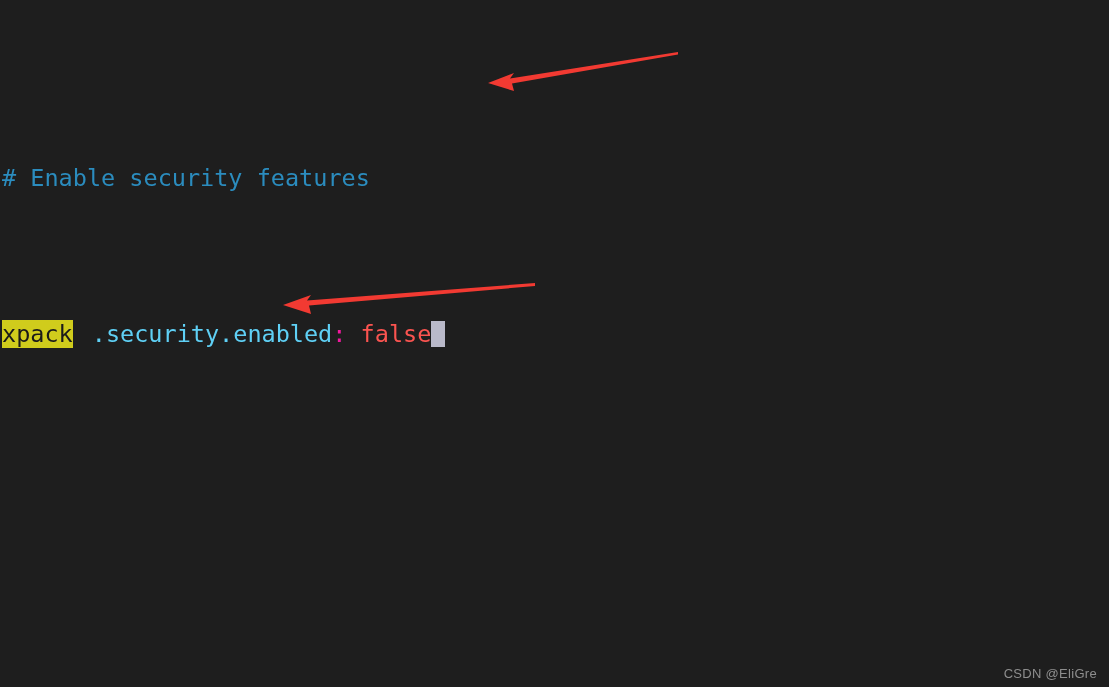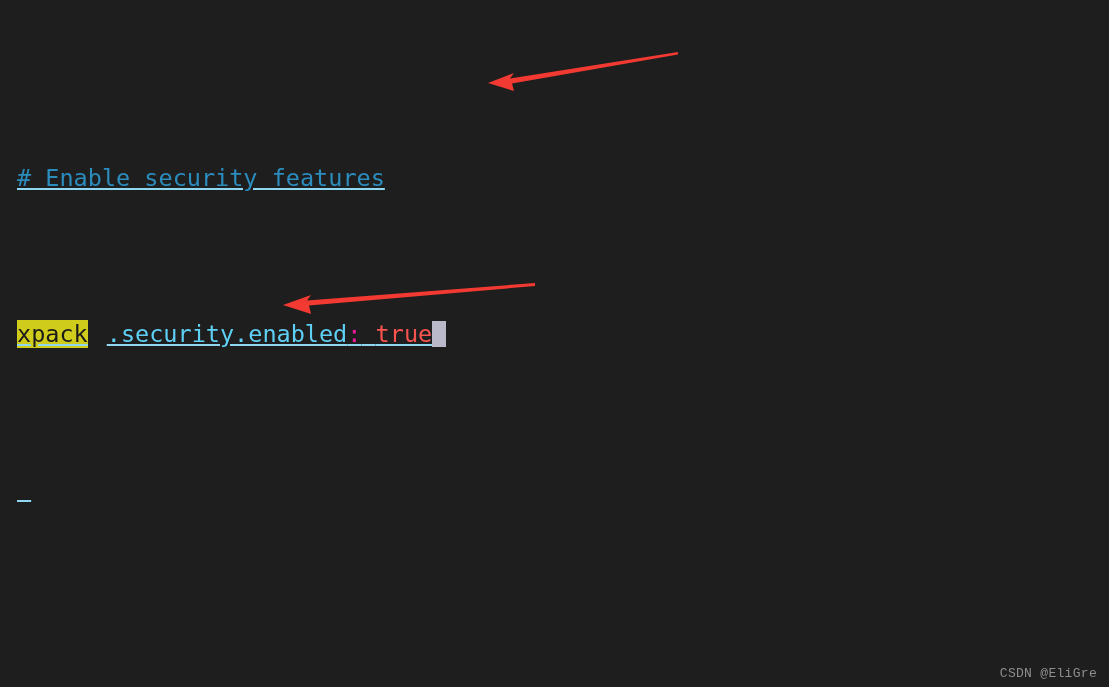--- a/index.html
+++ b/index.html
@@ -25,22 +25,21 @@
     width: 1109px;
     font-size: 23.5px;
     line-height: 31.2px;
     letter-spacing: 0px;
     white-space: pre;
     color: #8fd6f0;
   }
   .line {
     height: 31.2px;
     white-space: pre;
-    padding-left: 17px;
-    text-decoration: underline;
+    padding-left: 2px;
   }
 
   
   .c-comment   { color: #2b8cbe; }            
   .c-key       { color: #5fd0f5; margin-left: 19px; }            
   .c-colon     { color: #f2199f; }            
   .c-bool      { color: #fb5450; }            
   .c-hl {                                     
     background: #d0cc1c;
     color: #1a1a1a;
@@ -59,38 +58,38 @@
   
   .arrow { position: absolute; overflow: visible; }
   #arrow-1 { left: 488px; top: 52px;  width: 190px; height: 42px; }
   #arrow-2 { left: 283px; top: 283px; width: 252px; height: 34px; }
 
   
   #watermark {
     position: absolute;
     right: 12px;
     bottom: 6px;
-    font-family: Liberation Mono, monospace;
+    font-family: Liberation Sans, sans-serif;
     font-size: 13px;
     color: #8e8e8e;
     letter-spacing: .3px;
   }
 </style>
 </head>
 <body>
 
 <div id="screen">
 
   <div id="code">
 
     
     <div class="line"><span class="c-comment"># Enable security features</span></div>
 
     
-    <div class="line"><span class="c-hl">xpack</span><span class="c-key">.security.enabled</span><span class="c-colon">:</span> <span class="c-bool">true</span><span class="cursor"></span></div>
+    <div class="line"><span class="c-hl">xpack</span><span class="c-key">.security.enabled</span><span class="c-colon">:</span> <span class="c-bool">false</span><span class="cursor"></span></div>
 
     
     <div class="line">&nbsp;</div>
 
     
 
     
     
 
     

